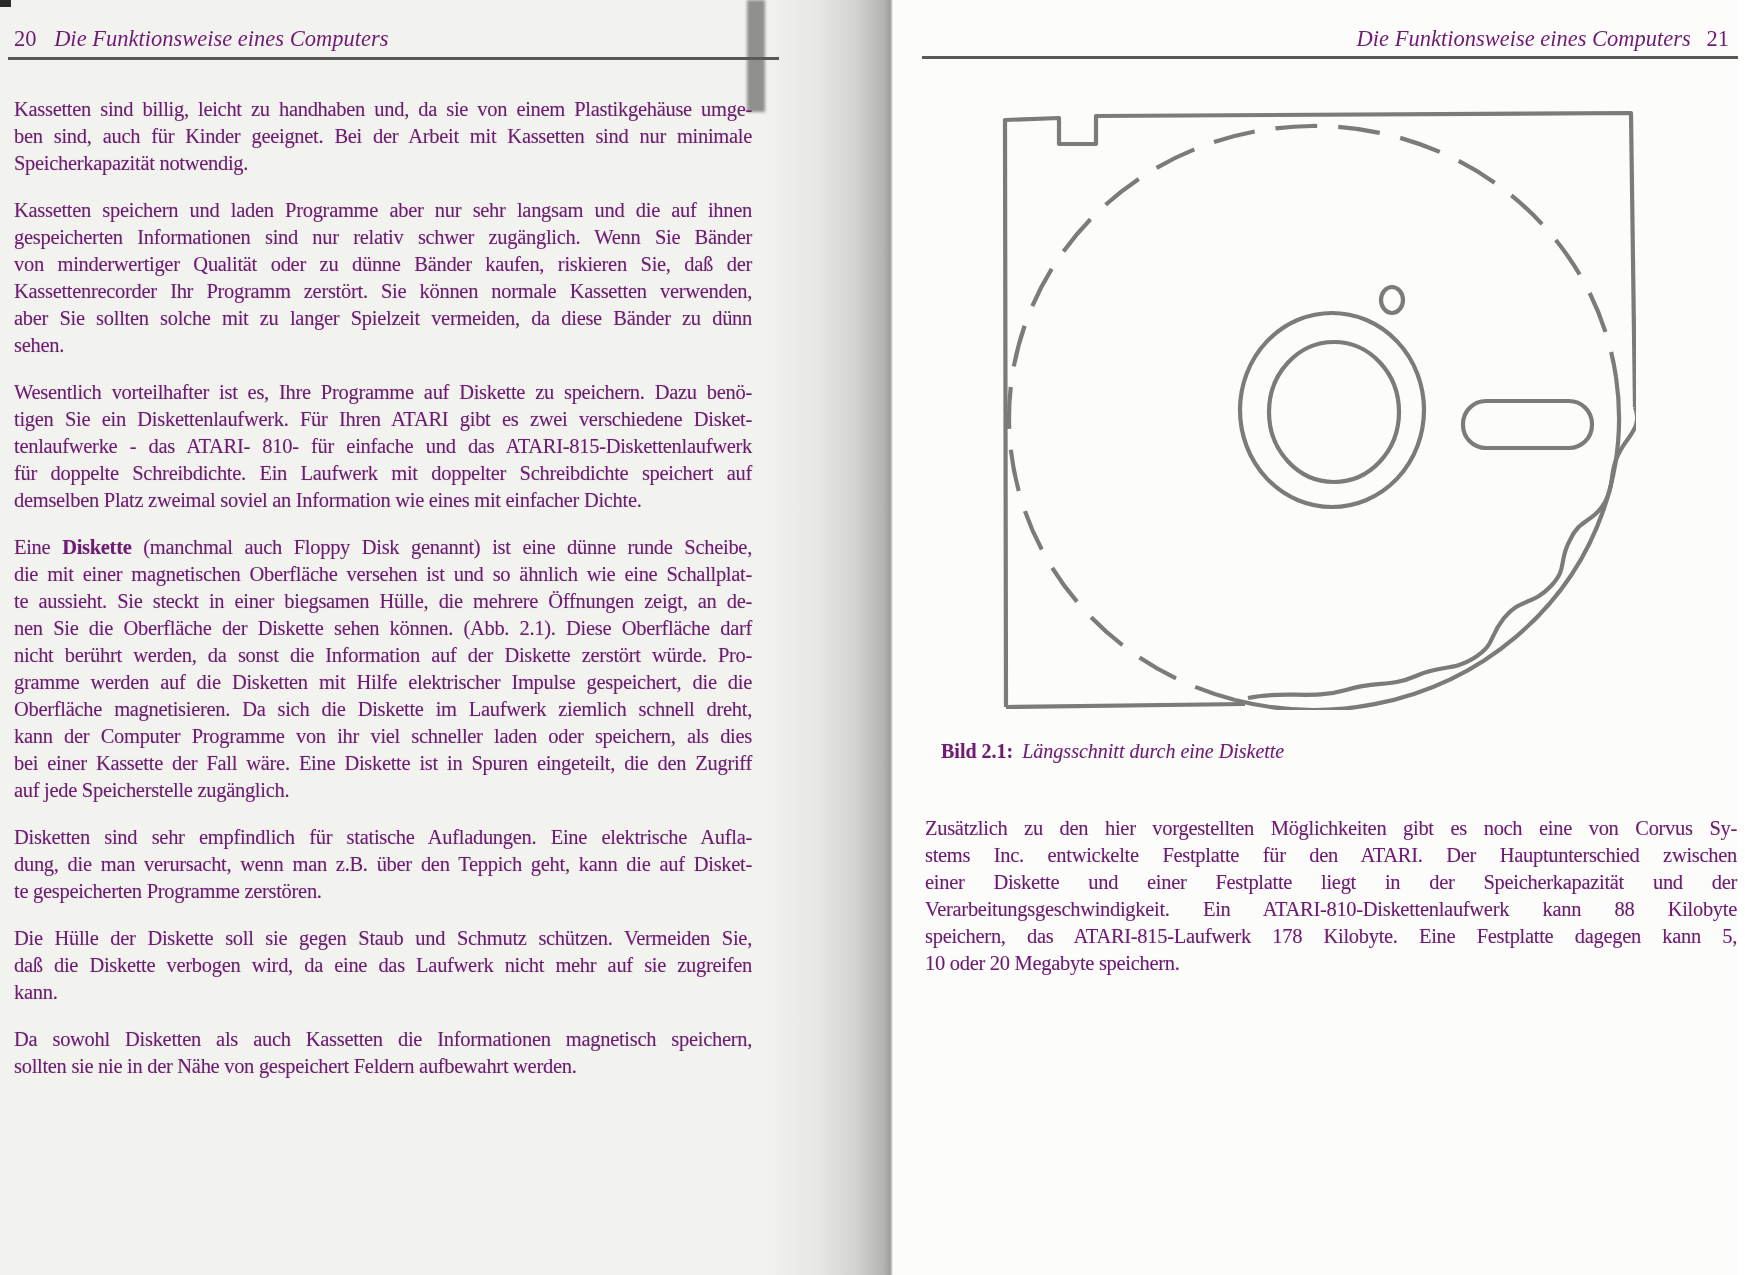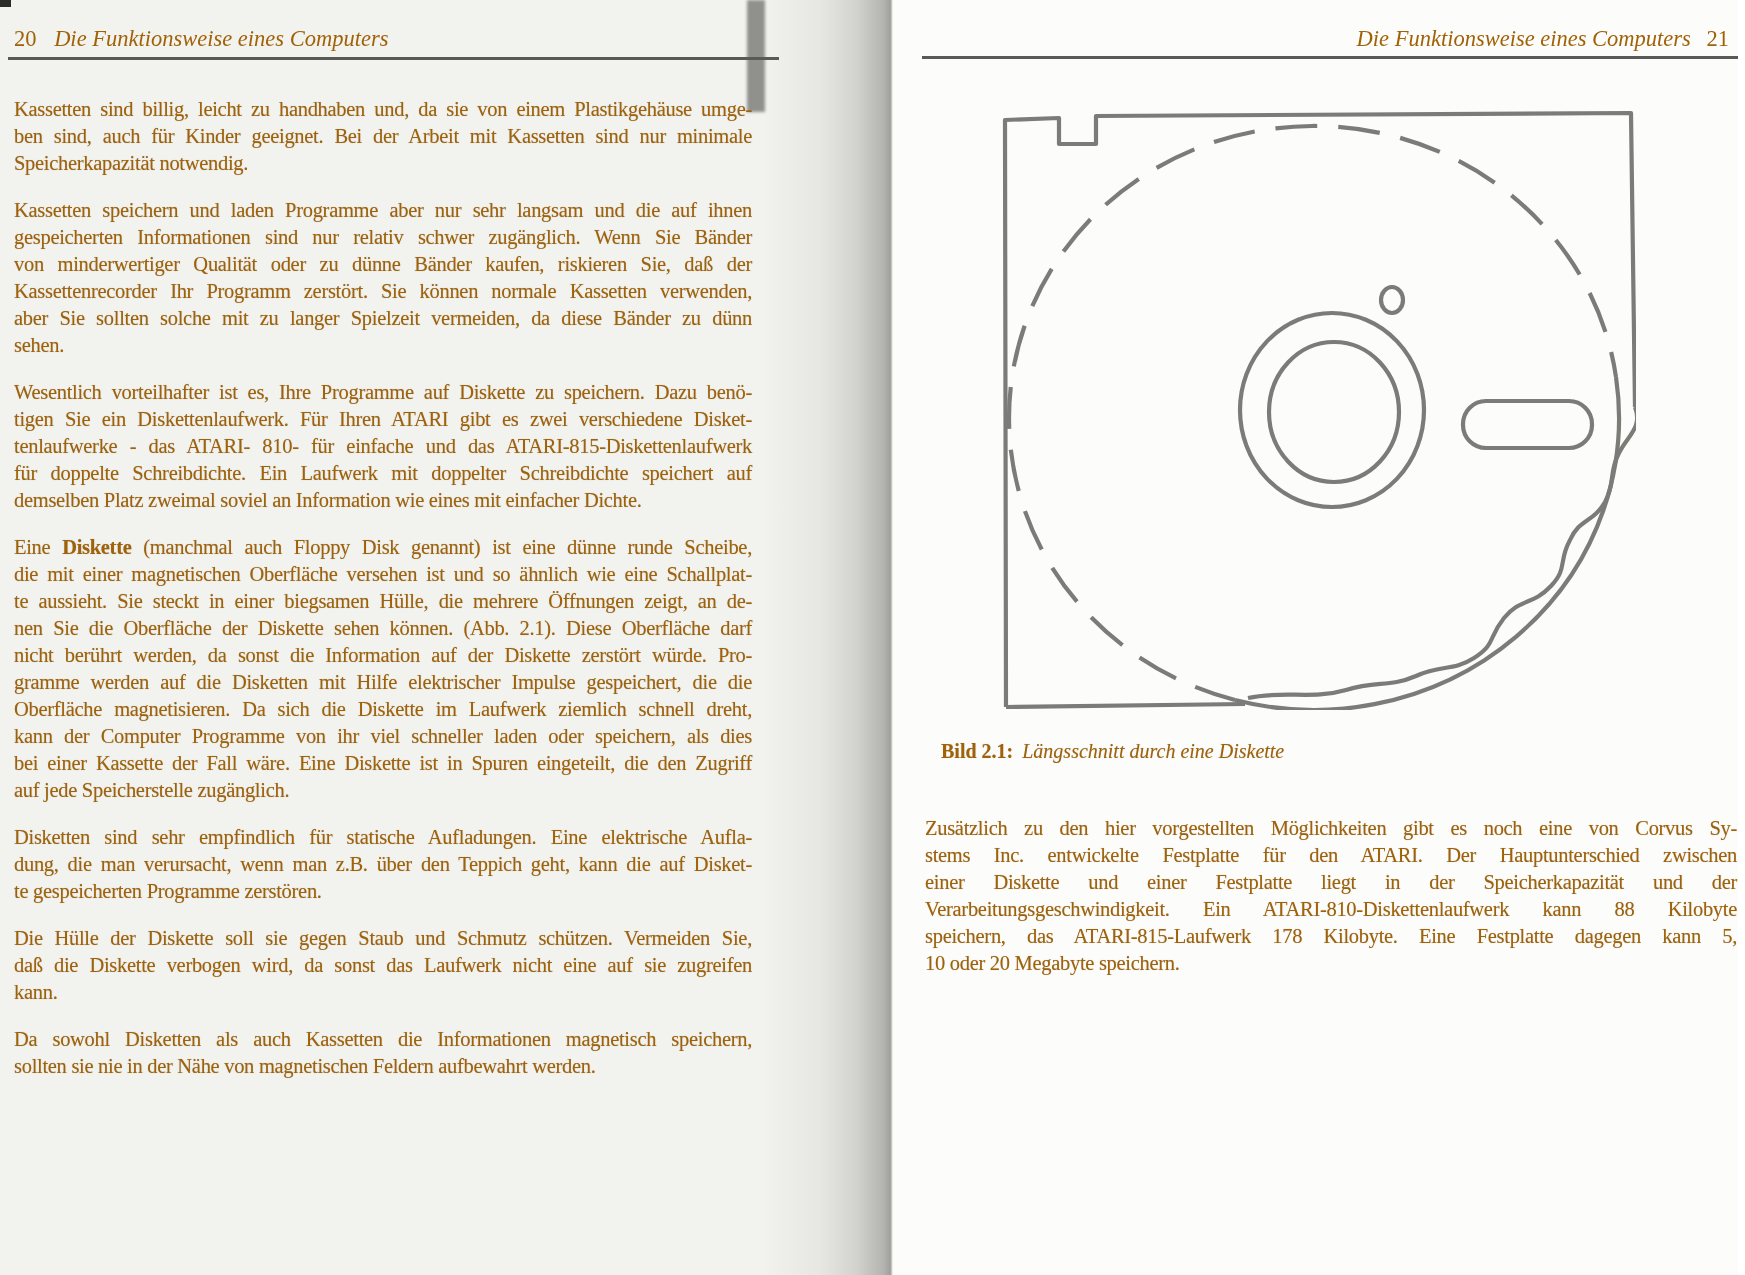--- a/index.html
+++ b/index.html
@@ -1,20 +1,20 @@
 <!DOCTYPE html>
 <html><head>
 <meta charset="utf-8">
 <style>
   html,body { margin:0; padding:0; }
   .canvas {
     position:relative; width:1738px; height:1275px;
     background:#f2f2ef; overflow:hidden;
     font-family:"Liberation Serif","DejaVu Serif",serif;
-    color:#a16207;
+    color:#701a75;
   }
   .right-bg { position:absolute; left:893px; top:0; width:852px; height:1275px; background:#fcfcfa; }
   .gutter {
     position:absolute; left:762px; top:0; width:131px; height:1275px;
     background:linear-gradient(to right,#f2f2ef 0%,#e6e6e3 45%,#d2d2cf 72%,#b3b3b0 93%,#9f9f9c 98%,#fcfcfa 100%);
   }
   .gutter-top-bar { position:absolute; left:747px; top:0; width:18px; height:112px; background:#90908c; filter:blur(1.5px); }
   .corner-mark { position:absolute; left:0; top:0; width:11px; height:7px; background:#2b2b29; }
 
   .hdr { position:absolute; top:26px; font-size:22.5px; white-space:nowrap; }
@@ -94,26 +94,26 @@
           <div class="tline"><span>bei einer Kassette der Fall wäre. Eine Diskette ist in Spuren eingeteilt, die den Zugriff</span></div>
           <div class="tline last"><span>auf jede Speicherstelle zugänglich.</span></div>
         </div>
         <div class="para">
           <div class="tline"><span>Disketten sind sehr empfindlich für statische Aufladungen. Eine elektrische Aufla-</span></div>
           <div class="tline"><span>dung, die man verursacht, wenn man z.B. über den Teppich geht, kann die auf Disket-</span></div>
           <div class="tline last"><span>te gespeicherten Programme zerstören.</span></div>
         </div>
         <div class="para">
           <div class="tline"><span>Die Hülle der Diskette soll sie gegen Staub und Schmutz schützen. Vermeiden Sie,</span></div>
-          <div class="tline"><span>daß die Diskette verbogen wird, da sonst das Laufwerk nicht eine auf sie zugreifen</span></div>
+          <div class="tline"><span>daß die Diskette verbogen wird, da eine das Laufwerk nicht mehr auf sie zugreifen</span></div>
           <div class="tline last"><span>kann.</span></div>
         </div>
         <div class="para">
           <div class="tline"><span>Da sowohl Disketten als auch Kassetten die Informationen magnetisch speichern,</span></div>
-          <div class="tline last"><span>sollten sie nie in der Nähe von magnetischen Feldern aufbewahrt werden.</span></div>
+          <div class="tline last"><span>sollten sie nie in der Nähe von gespeichert Feldern aufbewahrt werden.</span></div>
         </div>
       </div>
   </div>
 
   <div>
     <div class="hdr hdr-right">
       <span class="ht">Die Funktionsweise eines Computers</span>
       <span class="pn">21</span>
     </div>
     <div class="rule rule-right"></div>

